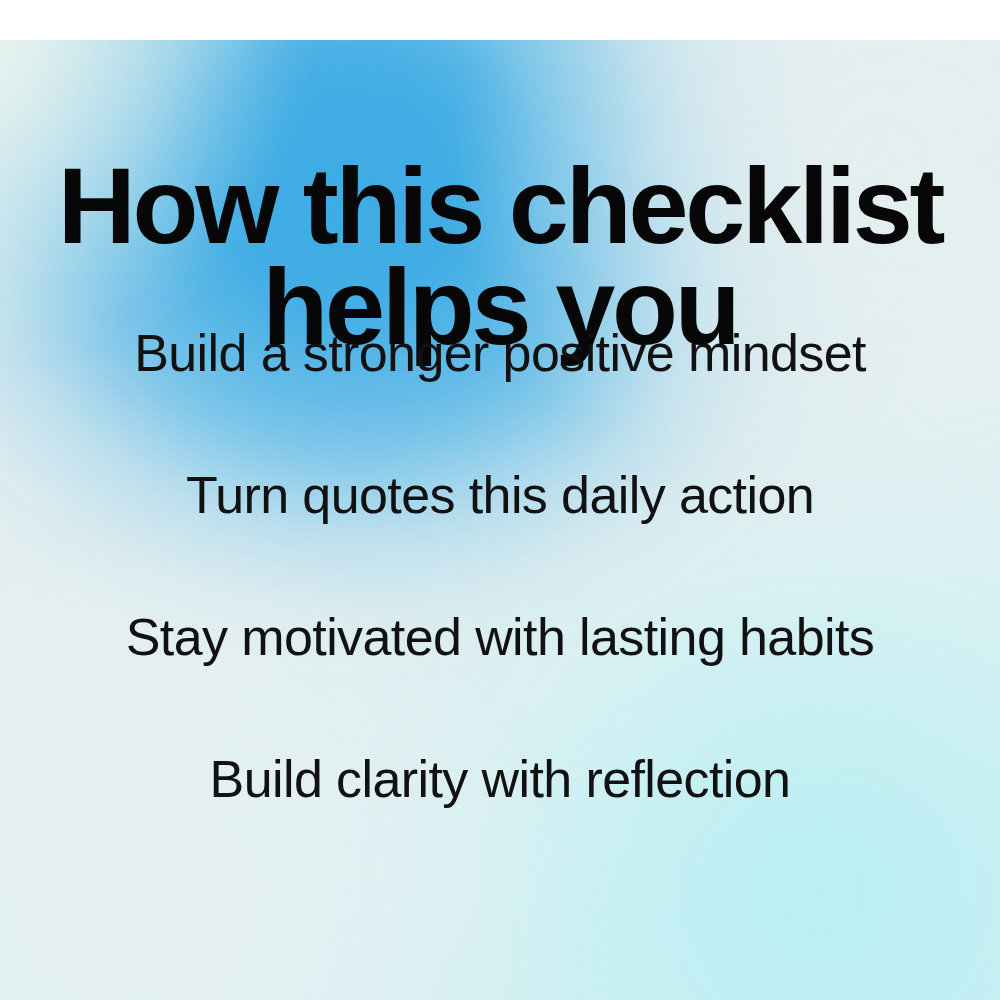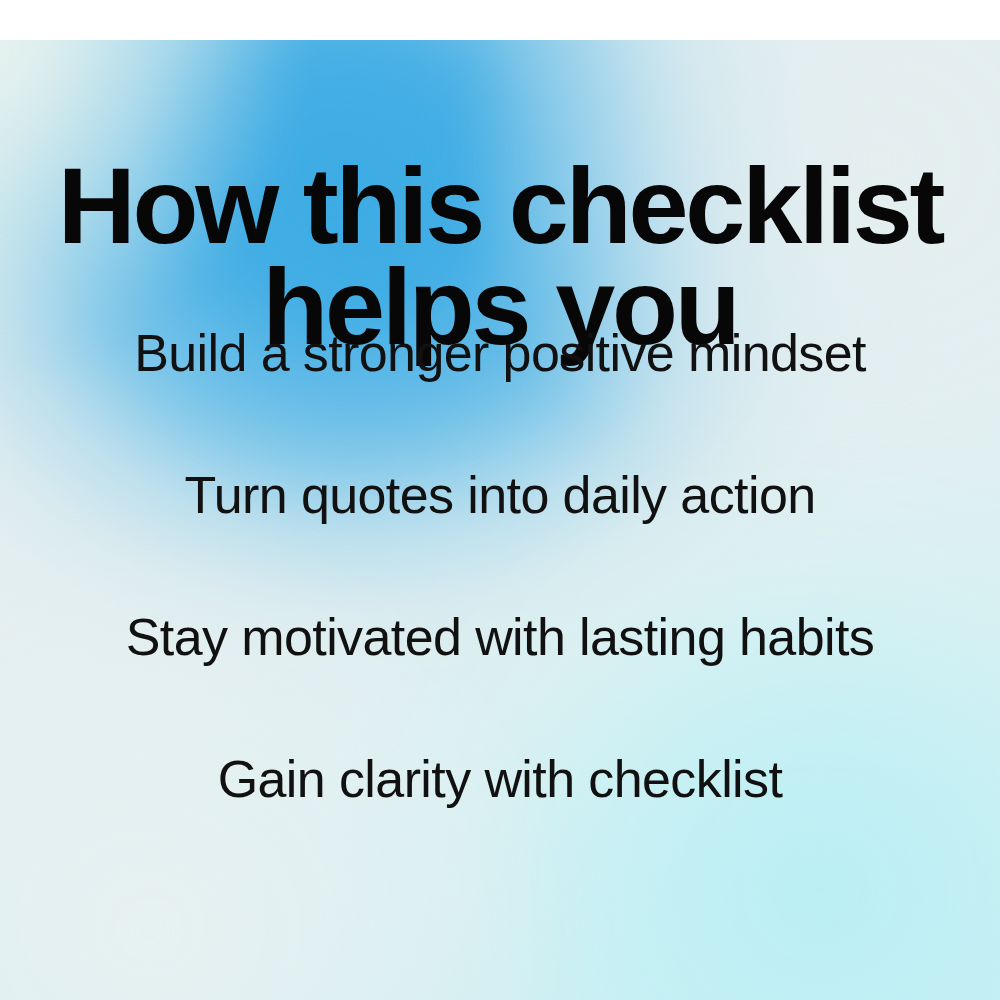--- a/index.html
+++ b/index.html
@@ -173,19 +173,19 @@
   <div class="blob blob-cyan-br"></div>
   <div class="blob blob-pale-bl"></div>
 
   <div class="content">
 
     <h1 class="title">How this checklist
 helps you</h1>
 
     <ul class="benefits">
       <li class="benefit-item">Build a stronger positive mindset</li>
-      <li class="benefit-item">Turn quotes into daily action</li>
+      <li class="benefit-item">Turn quotes this daily action</li>
       <li class="benefit-item">Stay motivated with lasting habits</li>
-      <li class="benefit-item">Gain clarity with checklist</li>
+      <li class="benefit-item">Build clarity with reflection</li>
     </ul>
 
   </div>
 </div>
 
 </body></html>

